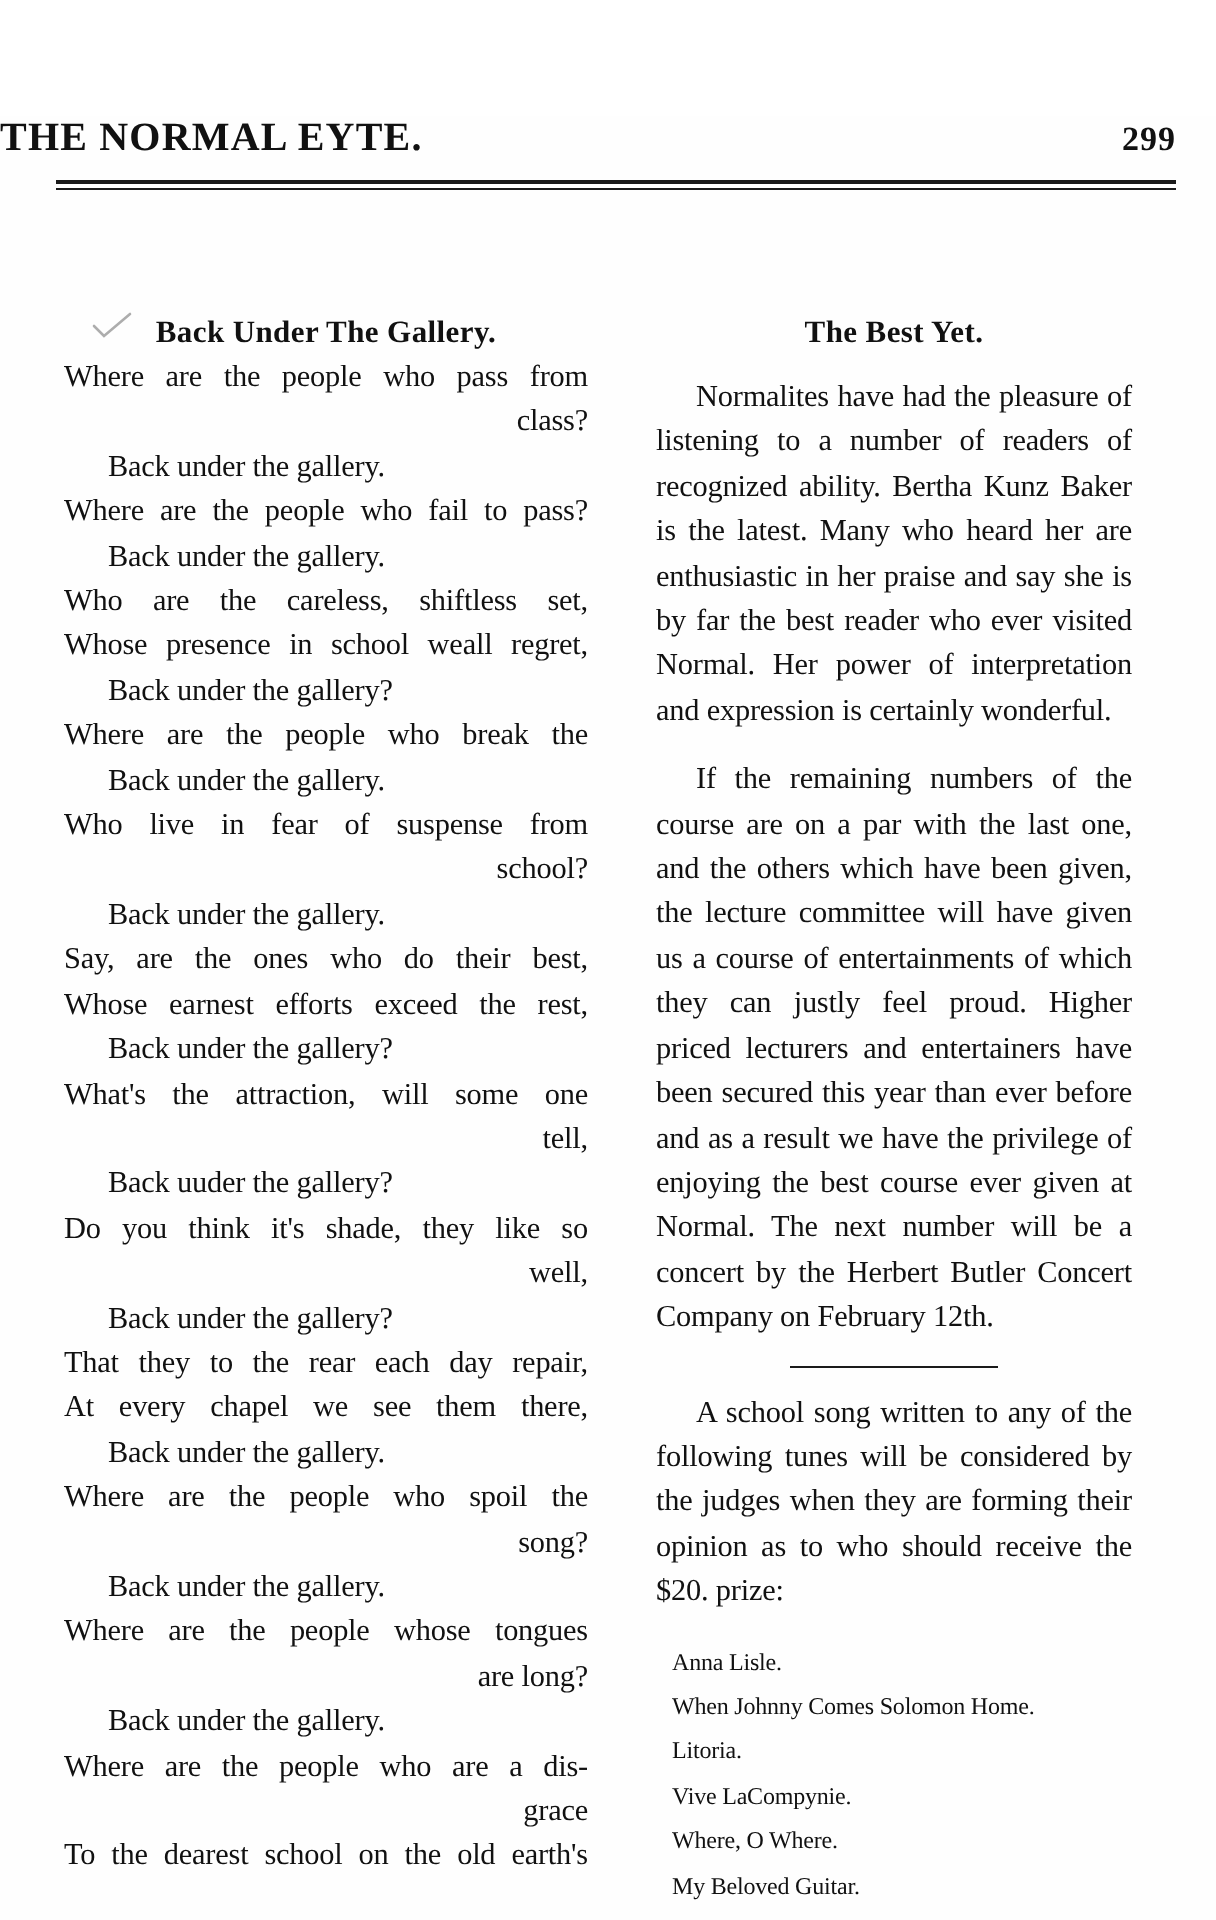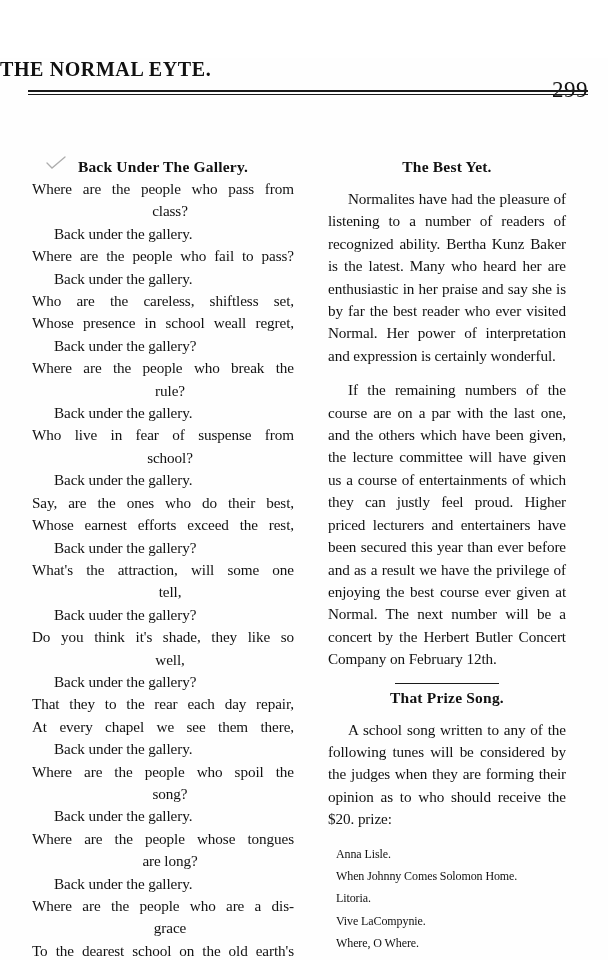--- a/index.html
+++ b/index.html
@@ -36,23 +36,23 @@
     right: 0;
     top: 0;
     font-size: 20px;
     font-weight: bold;
     letter-spacing: 0.6px;
     font-family: "Liberation Serif", "DejaVu Serif", serif;
   }
   .page-number {
     position: absolute;
     right: 20px;
-    top: 19px;
-    font-size: 23px;
-    font-weight: normal;
+    top: 2px;
+    font-size: 17px;
+    font-weight: bold;
     letter-spacing: 0.5px;
   }
   .double-rule {
     position: absolute;
     left: 28px;
     right: 20px;
     top: 32px;
     height: 5px;
   }
   .double-rule .r1 {
@@ -95,21 +95,21 @@
 
   
   .poem { margin: 0; padding: 0; }
   .poem .ln {
     font-size: 15.2px;
     line-height: 22.4px;
     white-space: nowrap;
     letter-spacing: -0.1px;
   }
   .poem .ln.ind   { padding-left: 22px; }
-  .poem .ln.ctr   { text-align: center; padding-left: 14px; }
+  .poem .ln.ctr   { text-align: right; padding-left: 14px; }
   .poem .ln.just  {
     display: block;
     text-align: justify;
     text-align-last: justify;
     white-space: normal;
   }
 
   
   p.body {
     margin: 12px;
@@ -180,21 +180,20 @@
       <div class="poem">
         <div class="ln just">Where are the people who pass from</div>
         <div class="ln ctr">class?</div>
         <div class="ln ind">Back under the gallery.</div>
         <div class="ln just">Where are the people who fail to pass?</div>
         <div class="ln ind">Back under the gallery.</div>
         <div class="ln just">Who are the careless, shiftless set,</div>
         <div class="ln just">Whose presence in school weall regret,</div>
         <div class="ln ind">Back under the gallery?</div>
         <div class="ln just">Where are the people who break the</div>
-        <div class="ln ctr">rule?</div>
         <div class="ln ind">Back under the gallery.</div>
         <div class="ln just">Who live in fear of suspense from</div>
         <div class="ln ctr">school?</div>
         <div class="ln ind">Back under the gallery.</div>
         <div class="ln just">Say, are the ones who do their best,</div>
         <div class="ln just">Whose earnest efforts exceed the rest,</div>
         <div class="ln ind">Back under the gallery?</div>
         <div class="ln just">What's the attraction, will some one</div>
         <div class="ln ctr">tell,</div>
         <div class="ln ind">Back uuder the gallery?</div>
@@ -220,21 +219,20 @@
 
     <div class="col col-right">
 
       <div class="section-title tight">The Best Yet.</div>
 
       <p class="body">Normalites have had the pleasure of listening to a number of readers of recognized ability.   Bertha Kunz Baker is the latest.   Many who heard her are enthusiastic in her praise and say she is by far the best reader who ever visited Normal.   Her power of interpretation and expression is certainly wonderful.</p>
       <p class="body">If the remaining numbers of the course are on a par with the last one, and the others which have been given, the lecture committee will have given us a course of entertainments of which they can justly feel proud. Higher priced lecturers and entertainers have been secured this year than ever before and as a result we have the privilege of enjoying the best course ever given at Normal. The next number will be a concert by the Herbert Butler Concert Company on February 12th.</p>
 
       <div class="short-rule"></div>
 
-      <div class="section-title">That Prize Song.</div>
 
       <p class="body">A school song written to any of the following tunes will be considered by the judges when they are forming their opinion as to who should receive the $20. prize:</p>
 
       <div class="tunes">
         <div class="tune">Anna Lisle.</div>
         <div class="tune spread">When Johnny Comes Solomon Home.</div>
         <div class="tune">Litoria.</div>
         <div class="tune">Vive LaCompynie.</div>
         <div class="tune">Where, O Where.</div>
         <div class="tune">My Beloved Guitar.</div>

